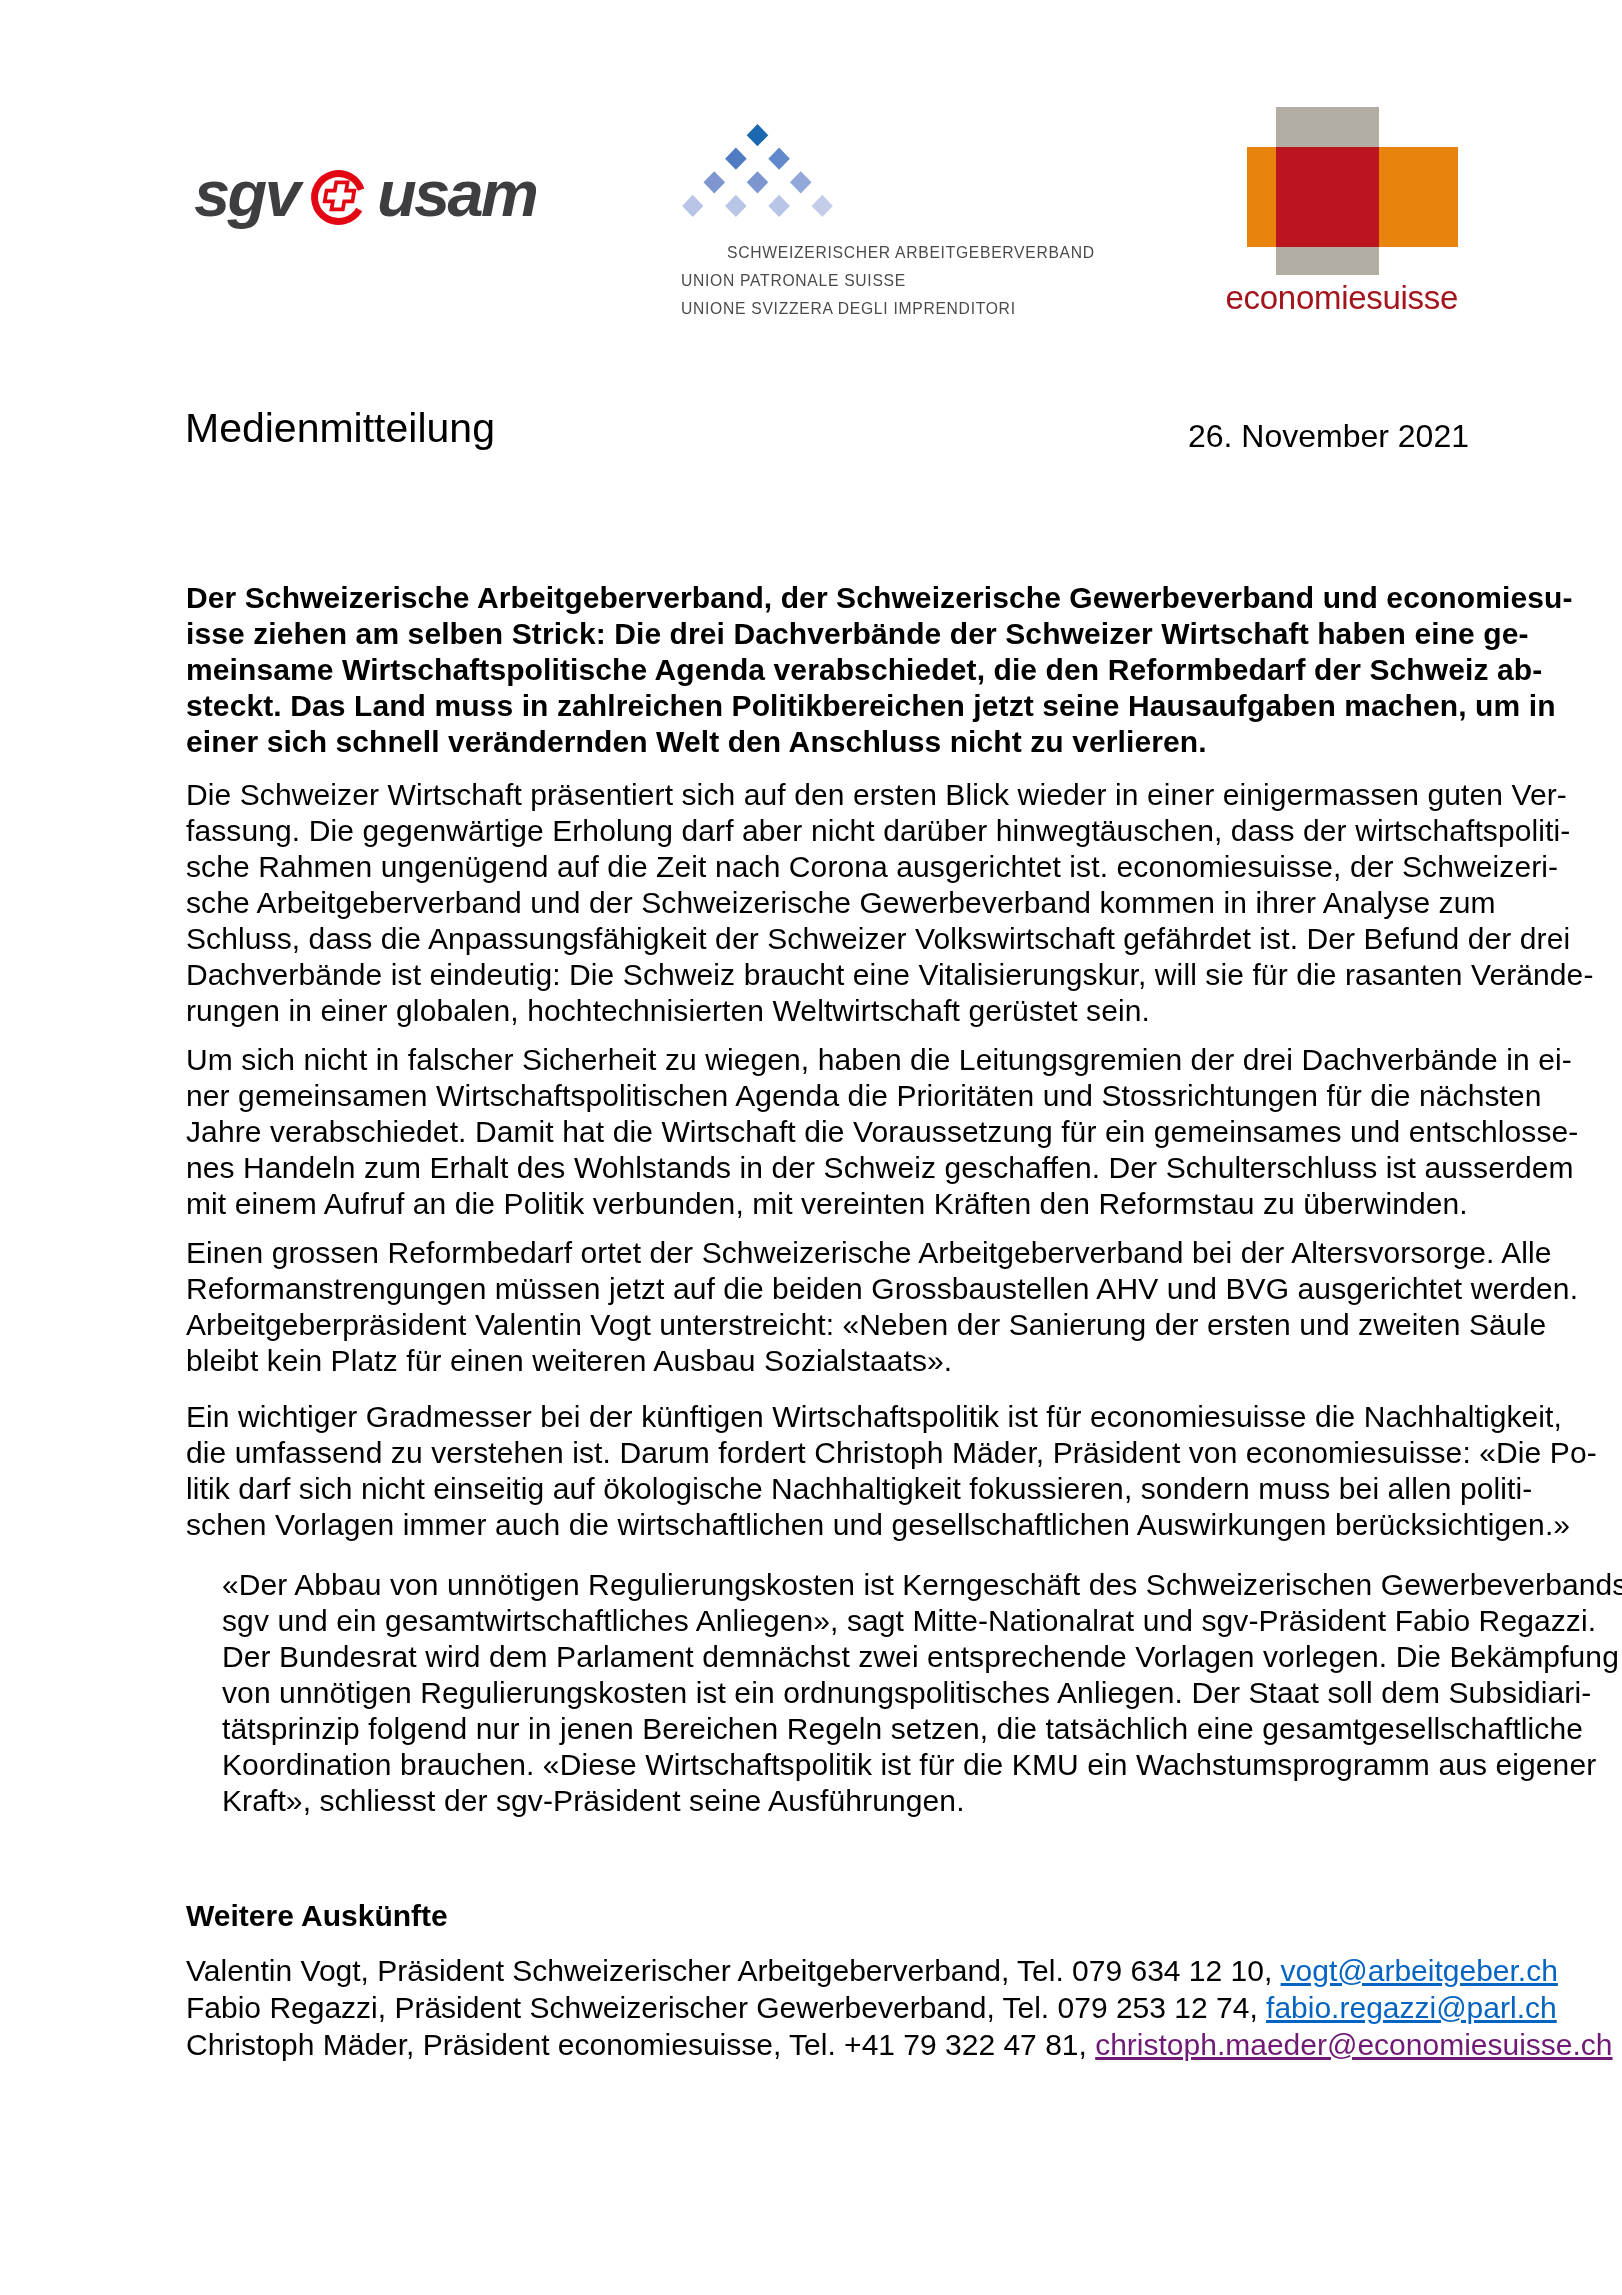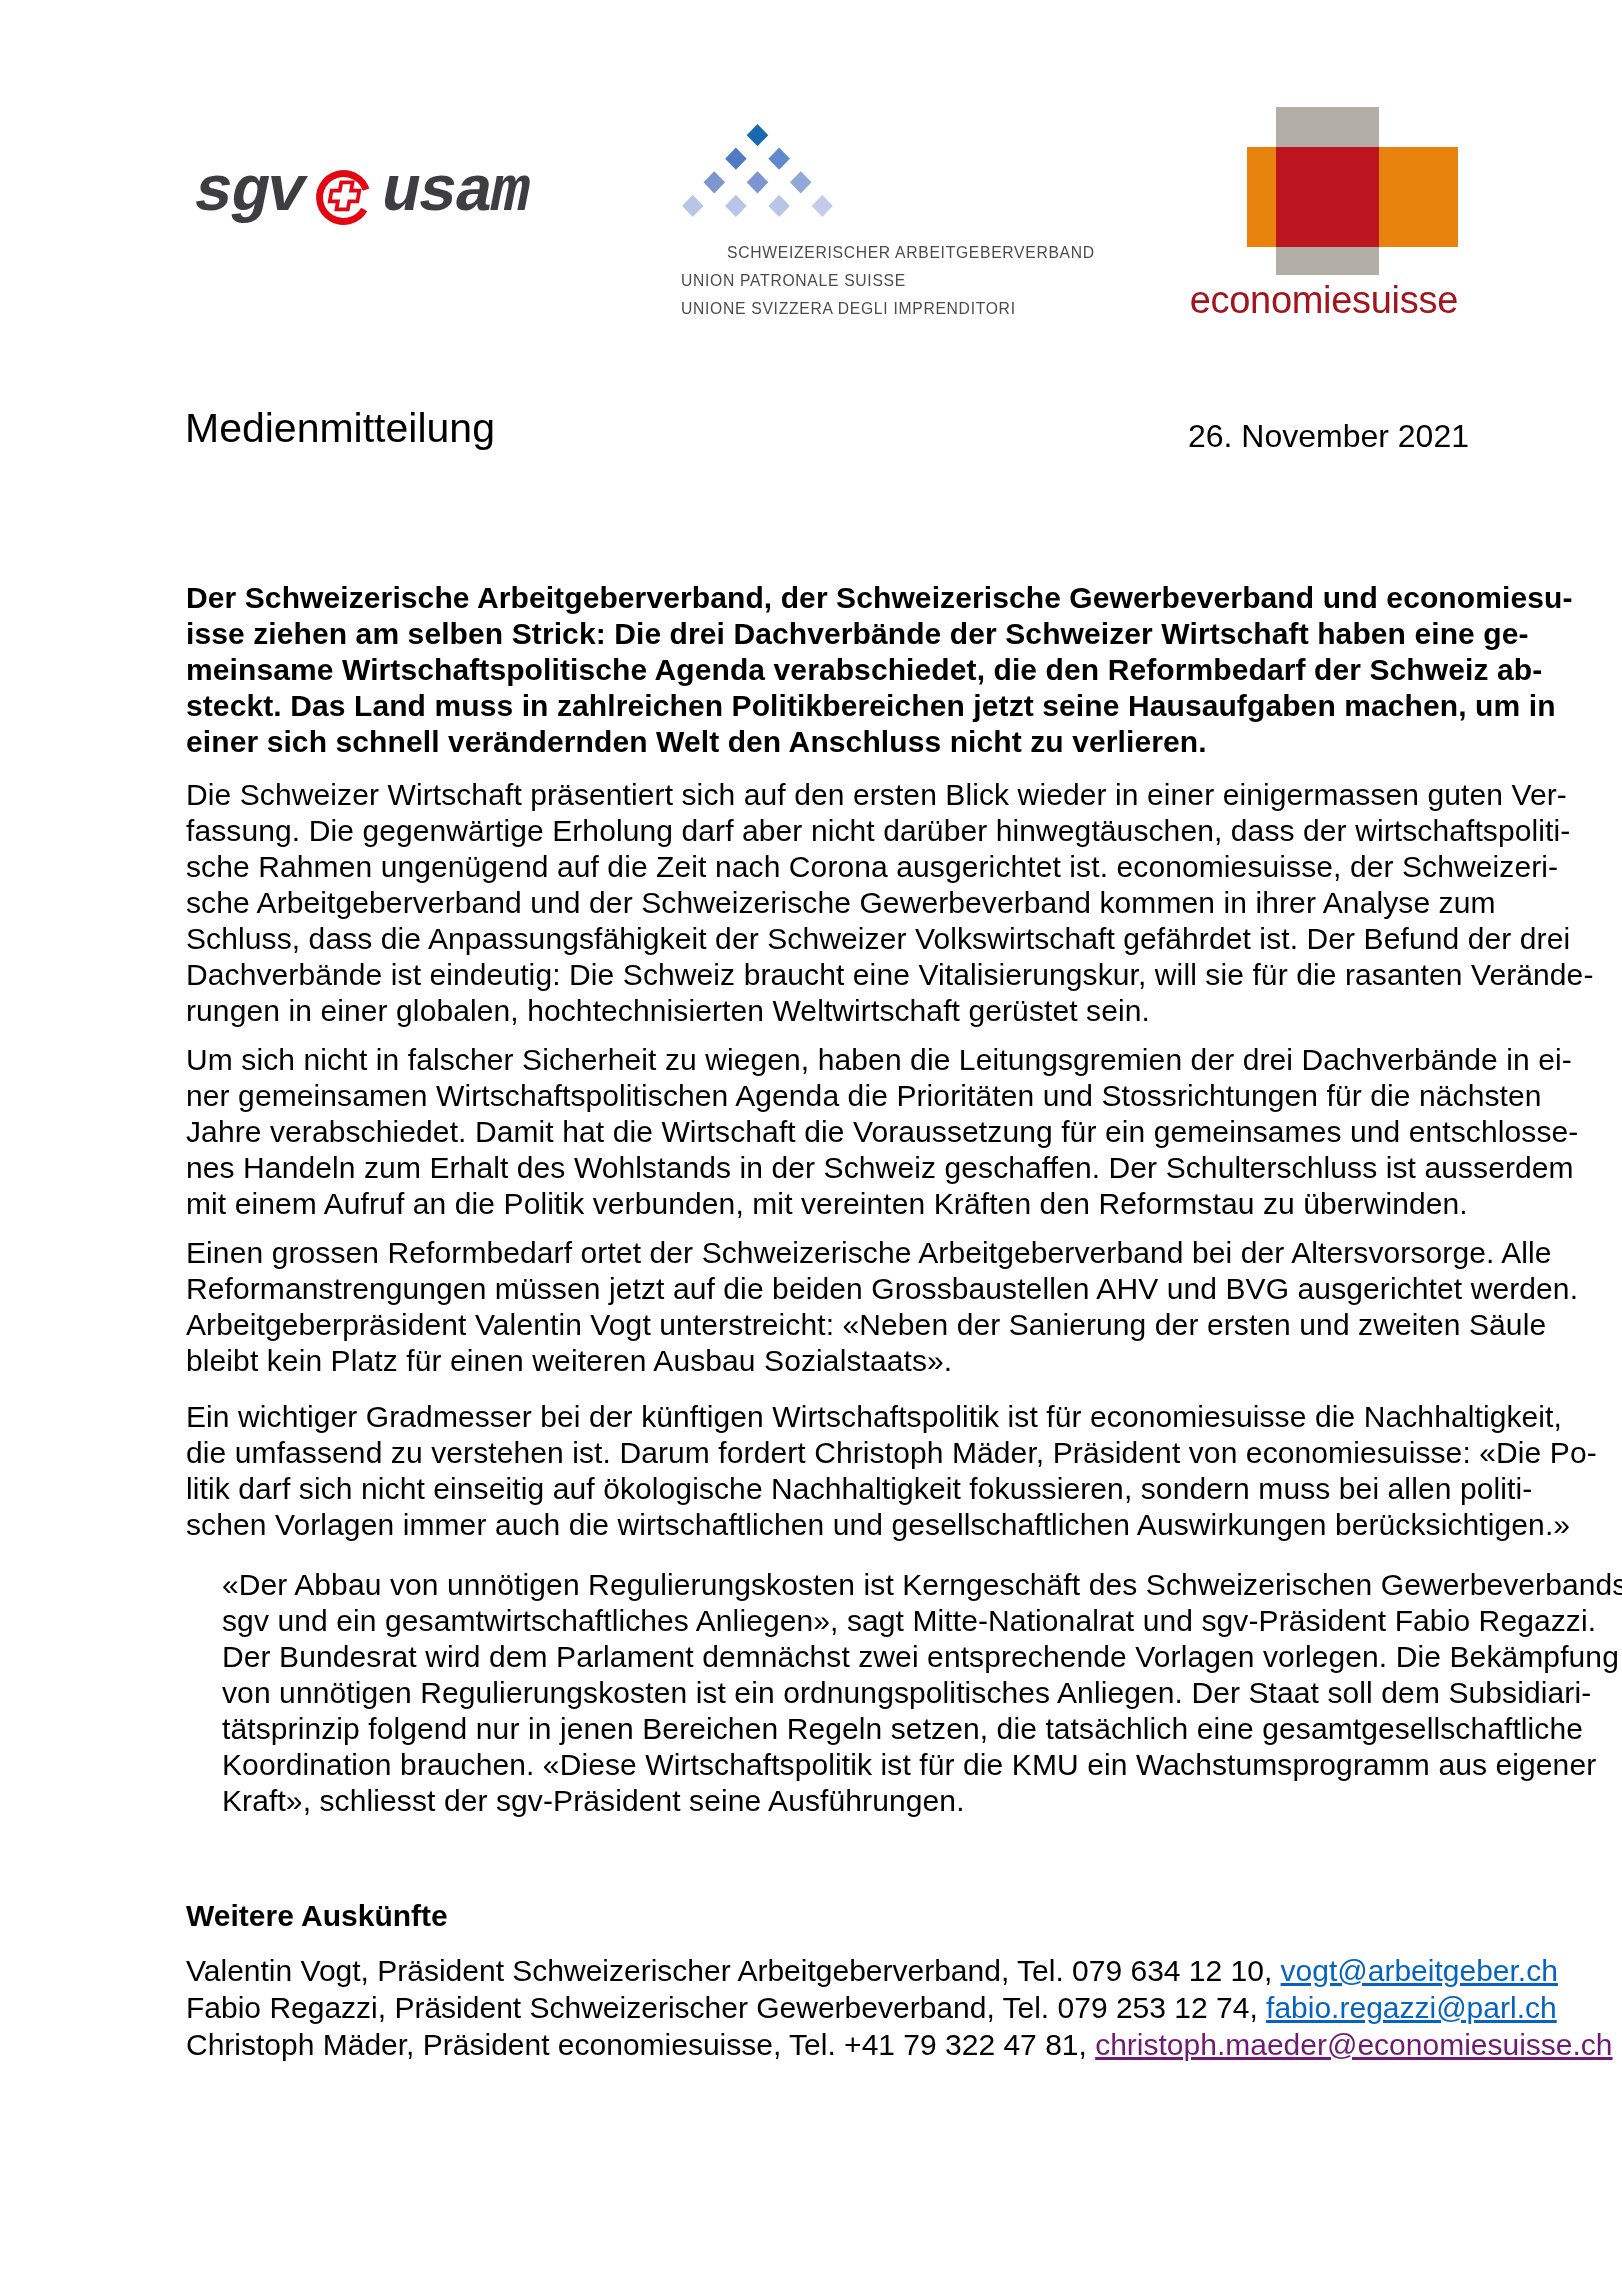--- a/index.html
+++ b/index.html
@@ -7,38 +7,38 @@
     position:relative; width:1622px; height:2295px; background:#ffffff;
     font-family:"Liberation Sans", sans-serif; color:#000000;
     margin:0 auto; overflow:hidden;
   }
   .abs { position:absolute; }
 
   
   .sgv-logo { left:194px; top:165px; display:flex; align-items:center; }
   .sgv-word {
     font-size:65px; font-style:italic; font-weight:600;
-    letter-spacing:-2.6px; line-height:1; transform:translateY(-3.9px);font-family:Liberation Mono, monospace;
+    letter-spacing:-2.6px; line-height:1; transform:translateY(-3.9px);
   }
   .sgv-ring-wrap { width:63px; height:63px; margin:0 6.5px 0 9.2px; }
 
   
   .sav-svg { left:682px; top:124px; }
   .sav-text { left:681px; top:239px; }
   .sav-line {
     font-size:15.7px; letter-spacing:0.7px; line-height:28px;
     color:#4b4b4d; white-space:pre;
   }
 
   
   .eco-gray  { left:1276px; top:107px; width:103px; height:168px; }
   .eco-orange{ left:1247px; top:147px; width:211px; height:100px; }
   .eco-red   { left:1276px; top:147px; width:103px; height:100px; }
   .eco-word  {
-    right:164px; top:281px; font-size:38px; font-weight:500;
+    right:164px; top:281px; font-size:33px; font-weight:500;
     letter-spacing:-0.3px; line-height:1;
   }
 
   
   .doc-type { left:185px; top:406px; font-size:41px; line-height:1.1; }
   .doc-date { right:153px; top:419px; font-size:32px; line-height:1.1; }
   .doc-title{ left:183px; top:483px; font-size:52px; letter-spacing:-0.7px; line-height:1.1; white-space:nowrap; }
 
   .body-par { left:186px; font-size:30px; line-height:36px; white-space:pre; letter-spacing:0.1px; }
   .lead { top:580px; font-weight:bold; }

